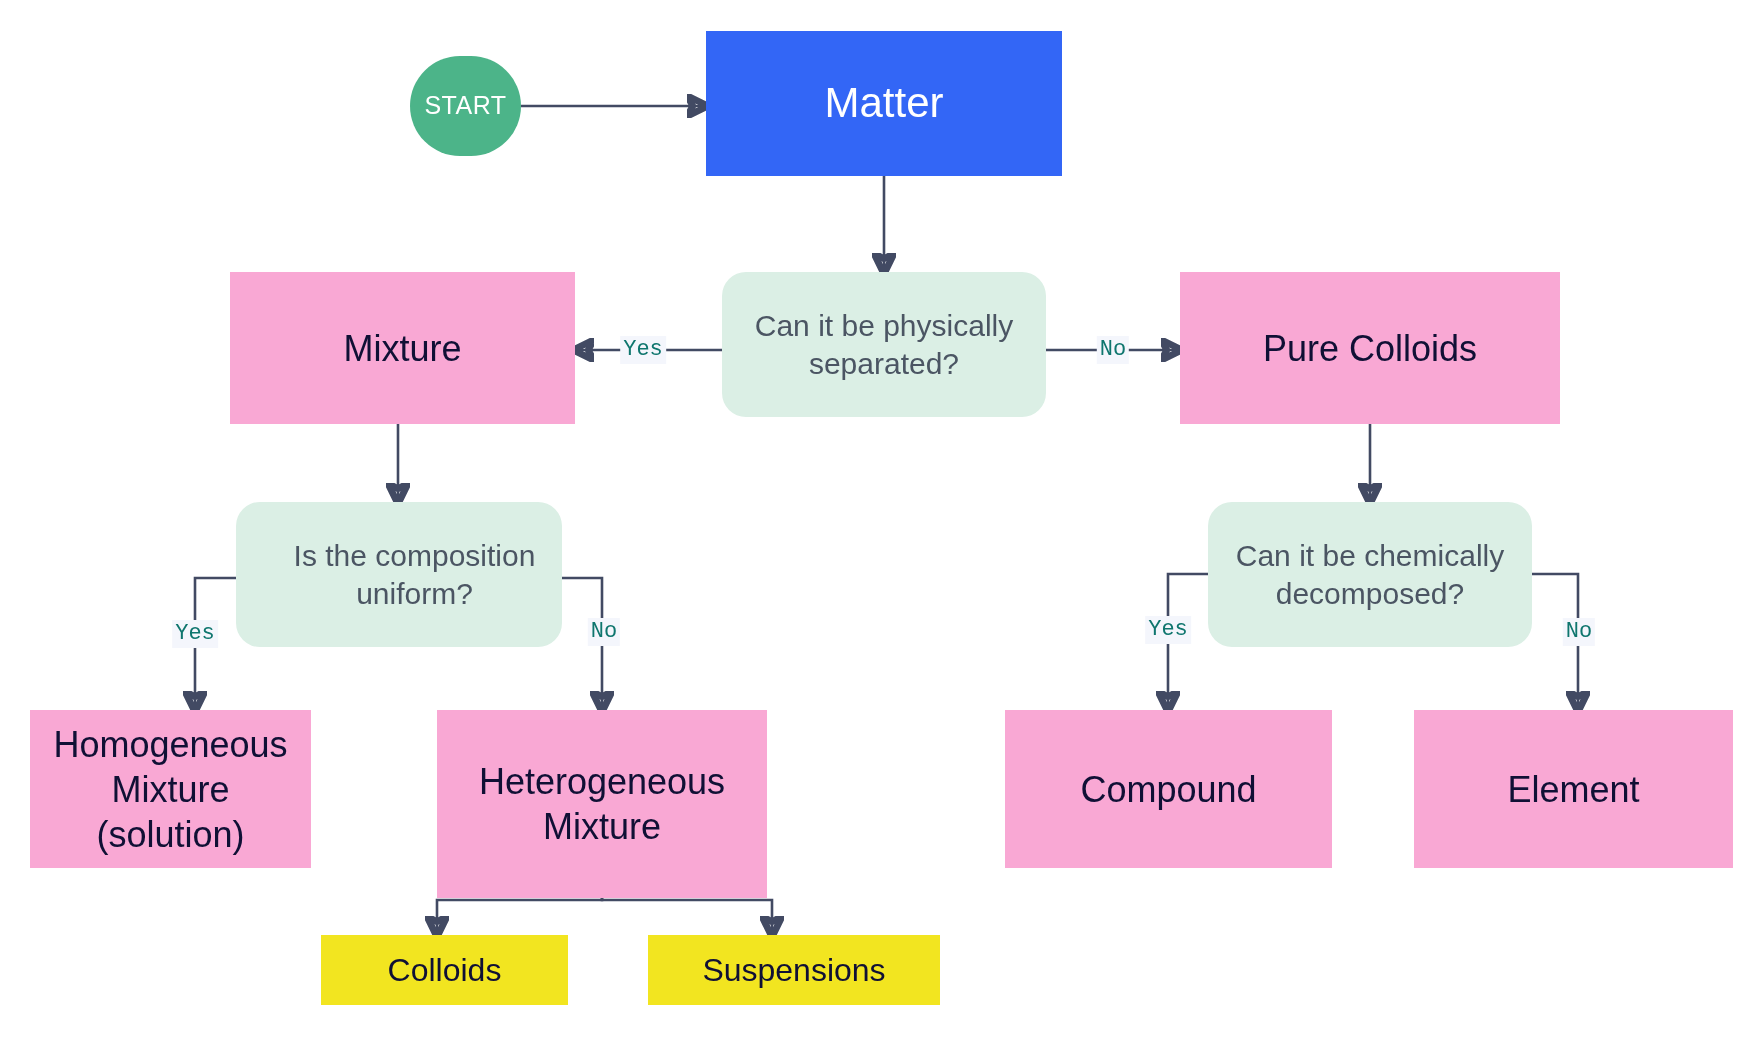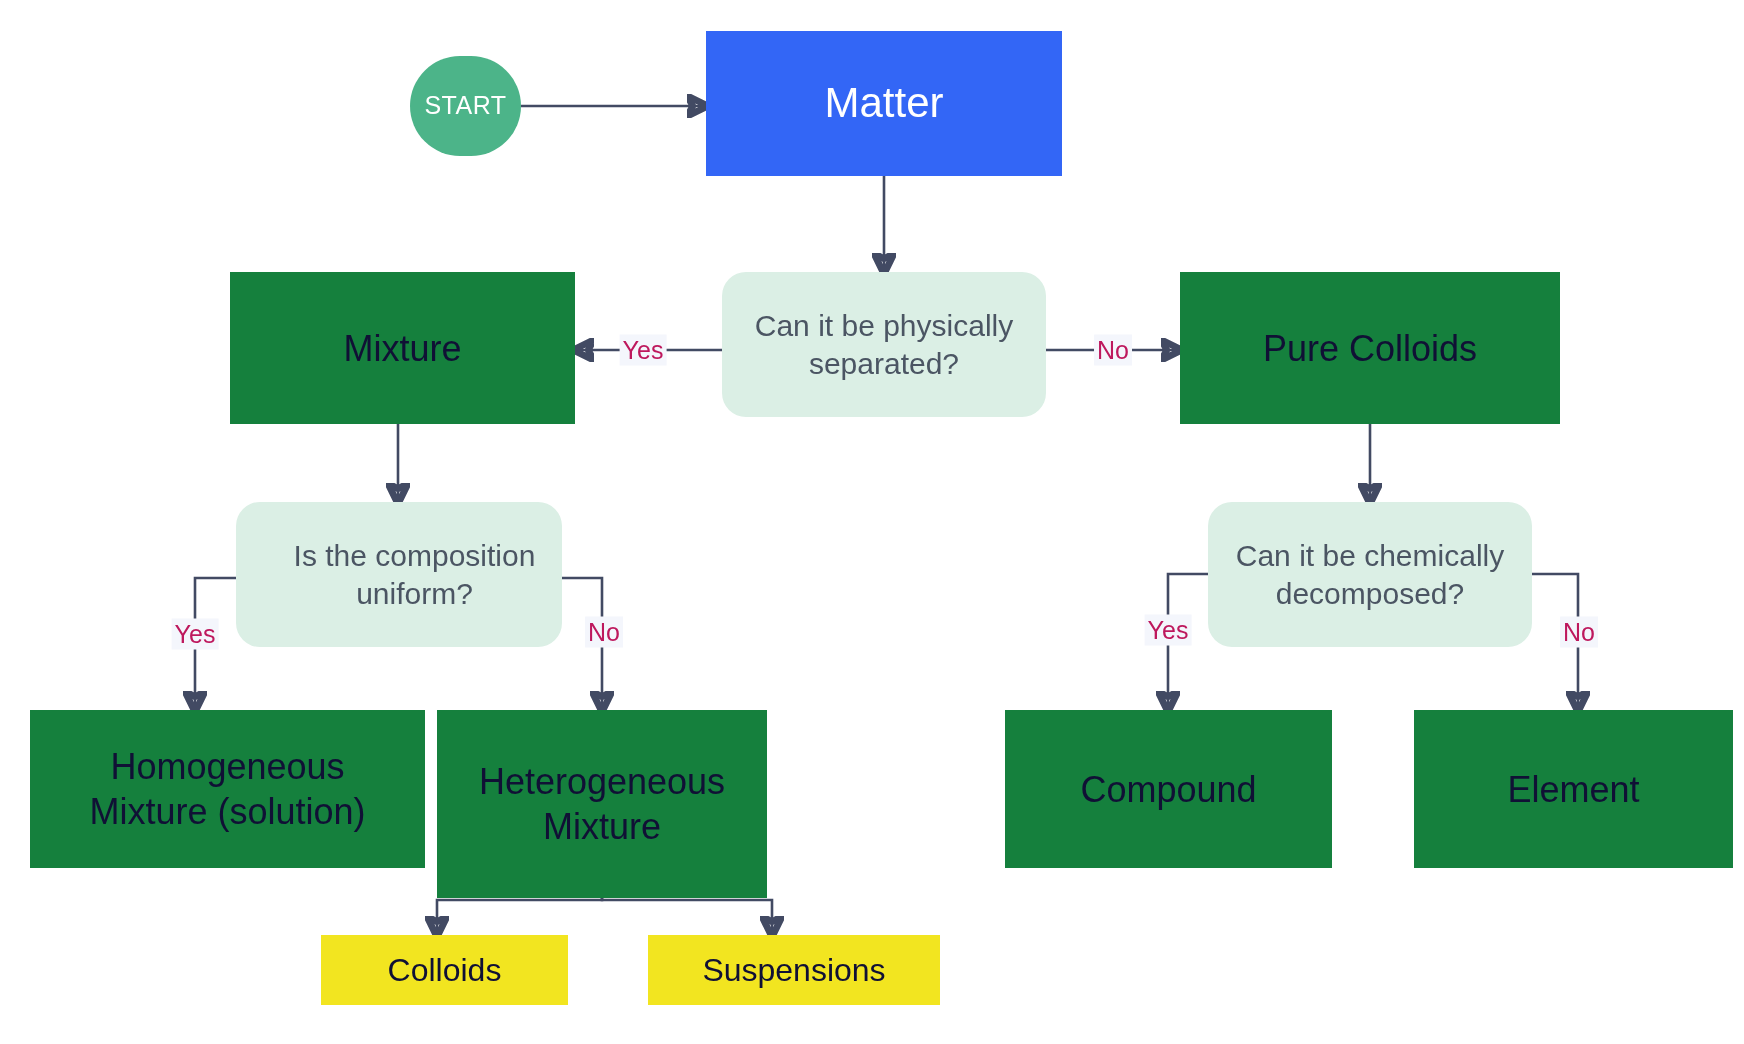--- a/index.html
+++ b/index.html
@@ -35,45 +35,46 @@
     border-radius: 60px;
     font-size: 25px;
     letter-spacing: 0.5px;
   }
   .n-process-blue {
     background: #3366F6;
     color: #ffffff;
     font-size: 42px;
   }
   .n-process-orange {
-    background: #15803d;
+    background: #f9a8d4;
     color: #101035;
     font-size: 36px;
   }
   .n-process-yellow {
     background: #F2E520;
     color: #101035;
     font-size: 32px;
     margin-left: 8px;
   }
   .n-decision {
     background: #DBEFE5;
     color: #4B5563;
     border-radius: 24px;
     font-size: 30px;
   }
   .edge-label {
     position: absolute;
     background: #F4F6FC;
-    color: #be185d;
-    font-size: 25px;
+    color: #0f766e;
+    font-size: 22px;
     line-height: 1;
     padding: 3px 3px;
     white-space: nowrap;
     transform: translate(-50%, -50%);
+    font-family: Liberation Mono, monospace;
   }
   svg.links {
     position: absolute;
     left: 0;
     top: 0;
     width: 1744px;
     height: 1044px;
     overflow: visible;
     pointer-events: none;
   }
@@ -129,21 +130,21 @@
   <div class="node n-process-orange" style="left:230px; top:272px; width:345px; height:152px;">Mixture</div>
 
   <div class="node n-process-orange" style="left:1180px; top:272px; width:380px; height:152px;">Pure Colloids</div>
 
   <div class="node n-decision" style="left:236px; top:502px; width:326px; height:145px;padding-left:41px;">Is the composition
 uniform?</div>
 
   <div class="node n-decision" style="left:1208px; top:502px; width:324px; height:145px;">Can it be chemically
 decomposed?</div>
 
-  <div class="node n-process-orange" style="left:30px; top:710px; width:395px; height:158px;">Homogeneous
+  <div class="node n-process-orange" style="left:30px; top:710px; width:281px; height:158px;">Homogeneous
 Mixture (solution)</div>
 
   <div class="node n-process-orange" style="left:437px; top:710px; width:330px; height:188px;">Heterogeneous
 Mixture</div>
 
   <div class="node n-process-orange" style="left:1005px; top:710px; width:327px; height:158px;">Compound</div>
 
   <div class="node n-process-orange" style="left:1414px; top:710px; width:319px; height:158px;">Element</div>
 
   <div class="node n-process-yellow" style="left:313px; top:935px; width:247px; height:70px;">Colloids</div>

